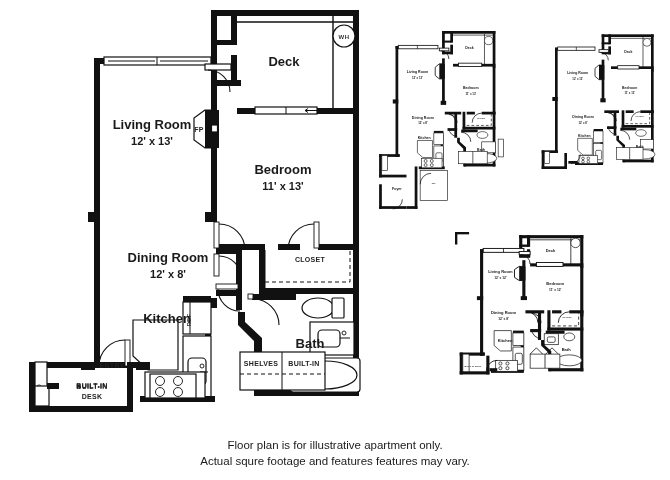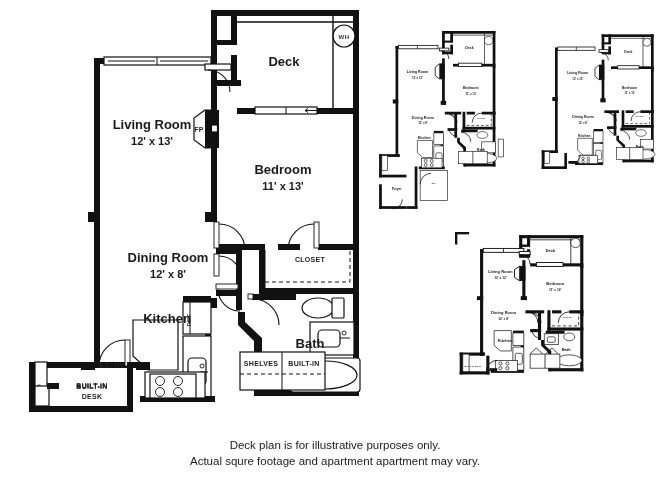--- a/index.html
+++ b/index.html
@@ -550,16 +550,16 @@
       <rect class="wall" x="6" y="154" width="4" height="28"></rect>
       <rect class="fixture-thin" x="10" y="156" width="8" height="24"></rect>
       <rect class="wall" x="6" y="178" width="38" height="4"></rect>
       <rect class="wall" x="40" y="158" width="4" height="24"></rect>
       <path class="swing" d="M40 178 A 14 14 0 0 1 54 164"></path>
       <rect class="wall" x="44" y="174" width="10" height="4"></rect>
       <text class="mini-tiny" x="23" y="172">BUILT-IN DESK</text>
     </g>
   </svg>
 
-  <div class="caption" style="top:438px;">Deck plan is for illustrative purposes only.</div>
-  <div class="caption" style="top:454px;">Actual squre footage and apartment apartment may vary.</div>
+  <div class="caption" style="top:438px;">Floor plan is for illustrative apartment only.</div>
+  <div class="caption" style="top:454px;">Actual squre footage and features features may vary.</div>
 
 </div>
 
 </body></html>

